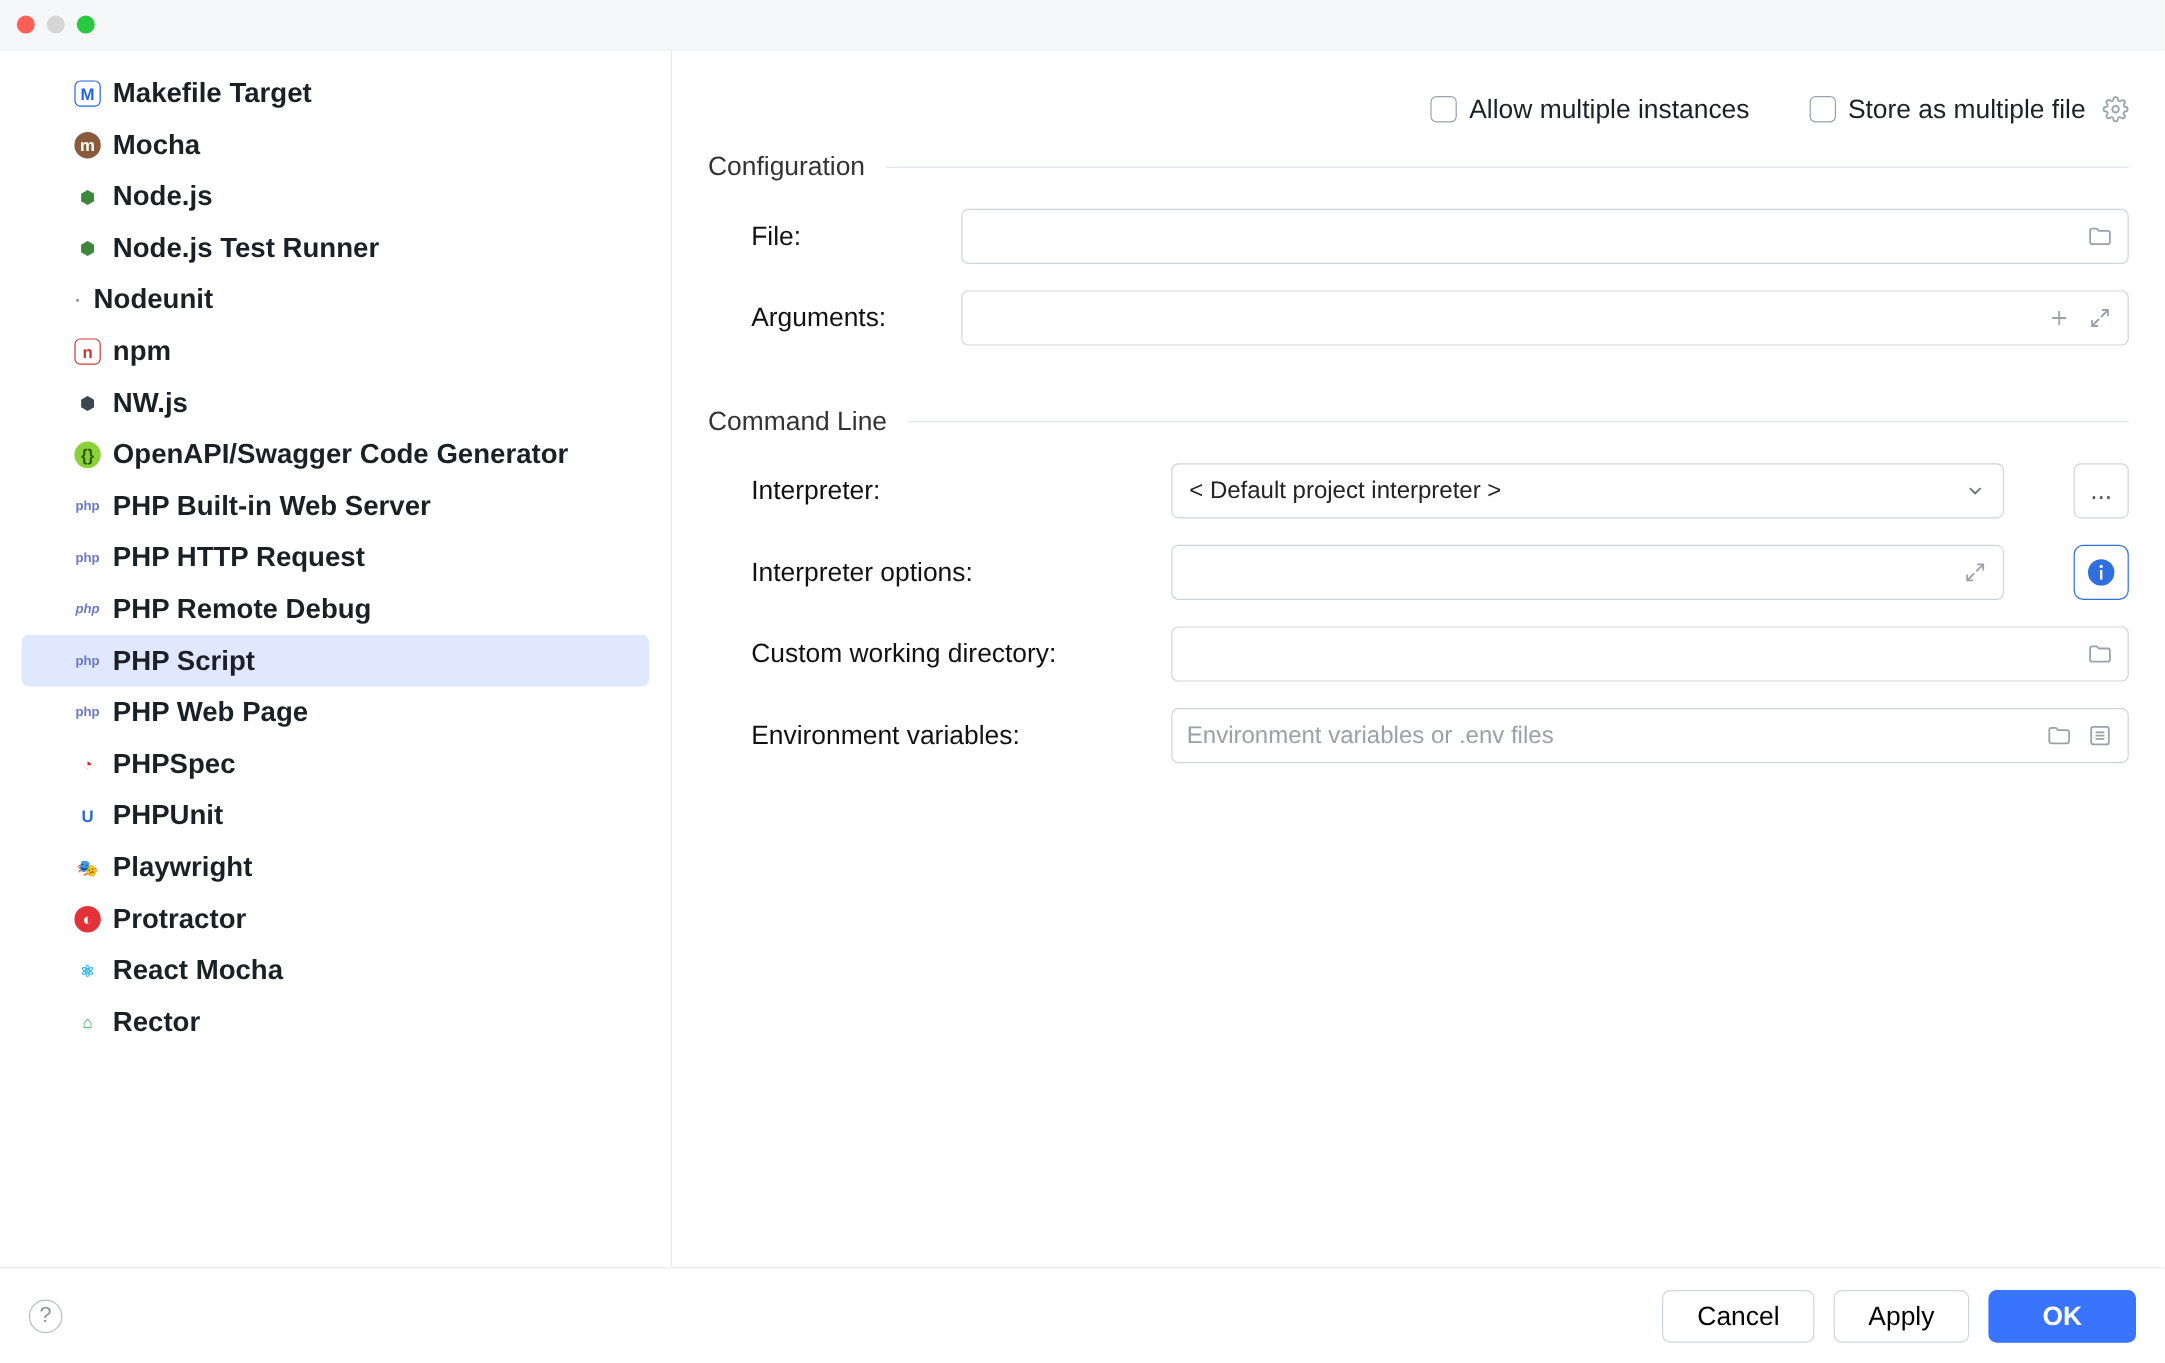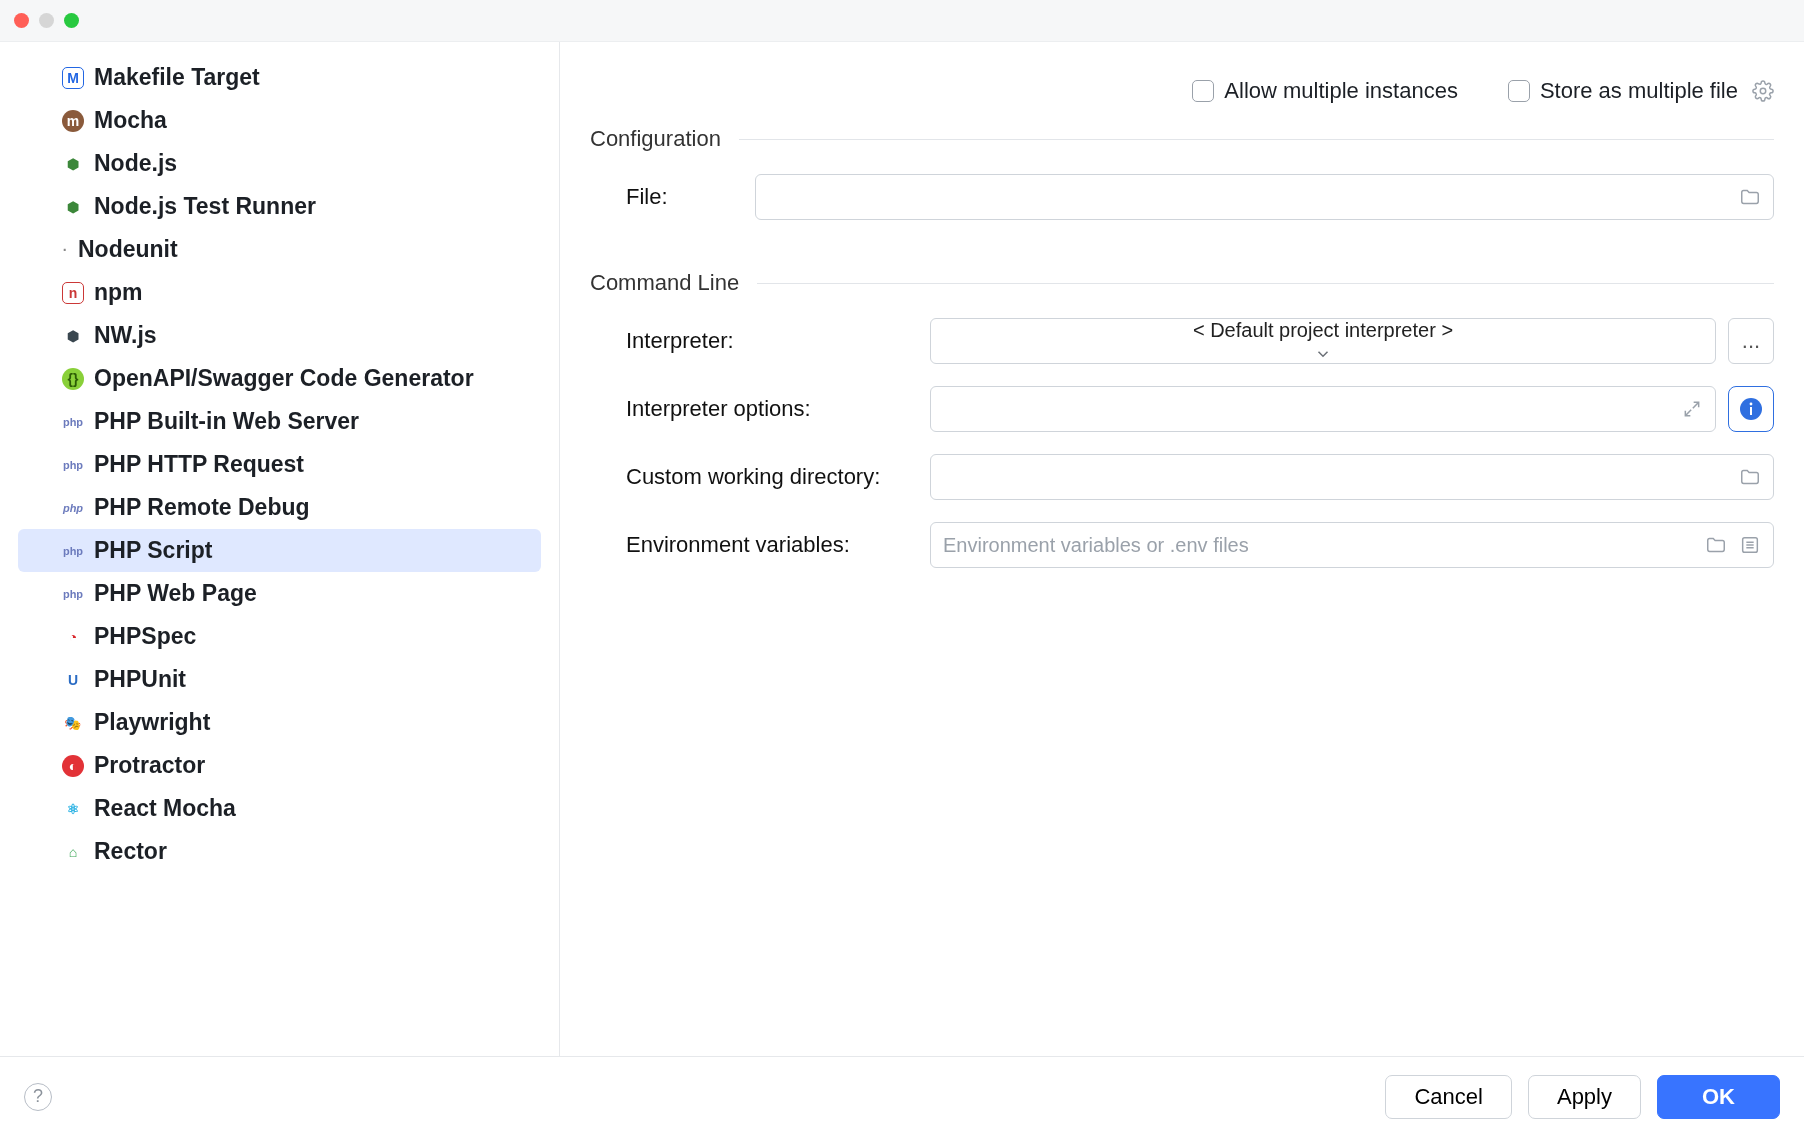--- a/index.html
+++ b/index.html
@@ -19,25 +19,25 @@
   .tree-item { display: flex; align-items: center; gap: 10px; padding: 8px 18px 8px 62px; font-size: 23px; font-weight: 700; color: #1c2026; cursor: default; white-space: nowrap; }
   .tree-item.selected { background: #dfe8ff; border-radius: 6px; margin: 0 18px; padding-left: 44px; }
   .tree-icon { width: 22px; height: 22px; display: inline-flex; align-items: center; justify-content: center; font-size: 14px; font-weight: 700; border-radius: 5px; }
   .content { flex: 1; padding: 36px 30px 0 30px; display: flex; flex-direction: column; min-width: 0; }
   .toprow { display: flex; justify-content: flex-end; gap: 50px; align-items: center; margin-bottom: 22px; }
   .checkbox { display: flex; align-items: center; gap: 10px; font-size: 22px; color: #1c2026; }
   .checkbox .box { width: 22px; height: 22px; border: 1.5px solid #9aa1aa; border-radius: 5px; }
   .gear { width: 22px; height: 22px; margin-left: 4px; }
   .section-title { font-size: 22px; color: #333; display: flex; align-items: center; gap: 18px; margin-bottom: 22px; }
   .section-title .rule { flex: 1; height: 1px; background: #e2e5e9; }
-  .row { display: flex; align-items: center; margin-bottom: 22px; }
+  .row { display: flex; align-items: center; margin-bottom: 22px; gap: 46px; }
   .row-2col .label { width: 165px; font-size: 22px; padding-left: 36px; }
   .row-3col .label { width: 340px; font-size: 22px; padding-left: 36px; }
   .field { flex: 1; position: relative; }
-  .input { width: 100%; height: 46px; border: 1px solid #cfd4da; border-radius: 6px; padding: 0 12px; font-size: 20px; color: #222; flex-direction: column; }
+  .input { width: 100%; height: 46px; border: 1px solid #cfd4da; border-radius: 6px; padding: 0 12px; font-size: 20px; color: #222; }
   .input::placeholder { color: #9aa1aa; }
   .trailing { position: absolute; right: 0; top: 0; bottom: 0; display: flex; align-items: center; gap: 10px; padding-right: 12px; }
   .icon-btn { width: 24px; height: 24px; display: inline-flex; align-items: center; justify-content: center; color: #8b929b; }
   .select { display: flex; align-items: center; justify-content: space-between; padding: 0 14px; }
   .side-btn { width: 46px; height: 46px; border: 1px solid #cfd4da; border-radius: 6px; margin-left: 12px; display: inline-flex; align-items: center; justify-content: center; font-size: 22px; color: #555; }
   .side-btn.info { border-color: #2f6fe0; border-radius: 8px; }
   .before-launch { display: flex; align-items: center; gap: 18px; font-size: 22px; color: #333; margin-top: 70px; cursor: default; }
   .before-launch .rule { flex: 1; height: 1px; background: #e2e5e9; }
   .footer { height: 80px; border-top: 1px solid #e6e8eb; display: flex; align-items: center; justify-content: space-between; padding: 0 24px; }
   .help { width: 28px; height: 28px; border: 1.5px solid #b7bdc6; border-radius: 50%; display: flex; align-items: center; justify-content: center; color: #8b929b; font-size: 18px; }
@@ -174,20 +174,39 @@
           <div class="trailing">
             <span class="icon-btn">
               <svg viewBox="0 0 24 24" width="22" height="22" fill="none" stroke="#9aa1aa" stroke-width="1.6">
                   <path d="M3 7a2 2 0 0 1 2-2h4l2 2h8a2 2 0 0 1 2 2v8a2 2 0 0 1-2 2H5a2 2 0 0 1-2-2V7z"></path>
                 </svg>
             </span>
           </div>
         </div>
       </div>
 
+      <div class="row row-2col">
+        <div class="label">Arguments:</div>
+        <div class="field">
+          <input class="input" value="" style="">
+          <div class="trailing">
+            <span class="icon-btn">
+              <svg viewBox="0 0 24 24" width="20" height="20" stroke="#9aa1aa" stroke-width="1.8">
+                  <line x1="12" y1="5" x2="12" y2="19"></line>
+                  <line x1="5" y1="12" x2="19" y2="12"></line>
+                </svg>
+            </span>
+            <span class="icon-btn">
+              <svg viewBox="0 0 24 24" width="20" height="20" stroke="#9aa1aa" stroke-width="1.8" fill="none">
+                  <path d="M14 4h6v6M10 20H4v-6M20 4l-7 7M4 20l7-7"></path>
+                </svg>
+            </span>
+          </div>
+        </div>
+      </div>
 
       <div class="section-title" style="margin-top:28px;">
         <span>Command Line</span>
         <span class="rule"></span>
       </div>
 
       <div class="row row-3col">
         <div class="label">Interpreter:</div>
         <div class="field">
           <div class="input select">

